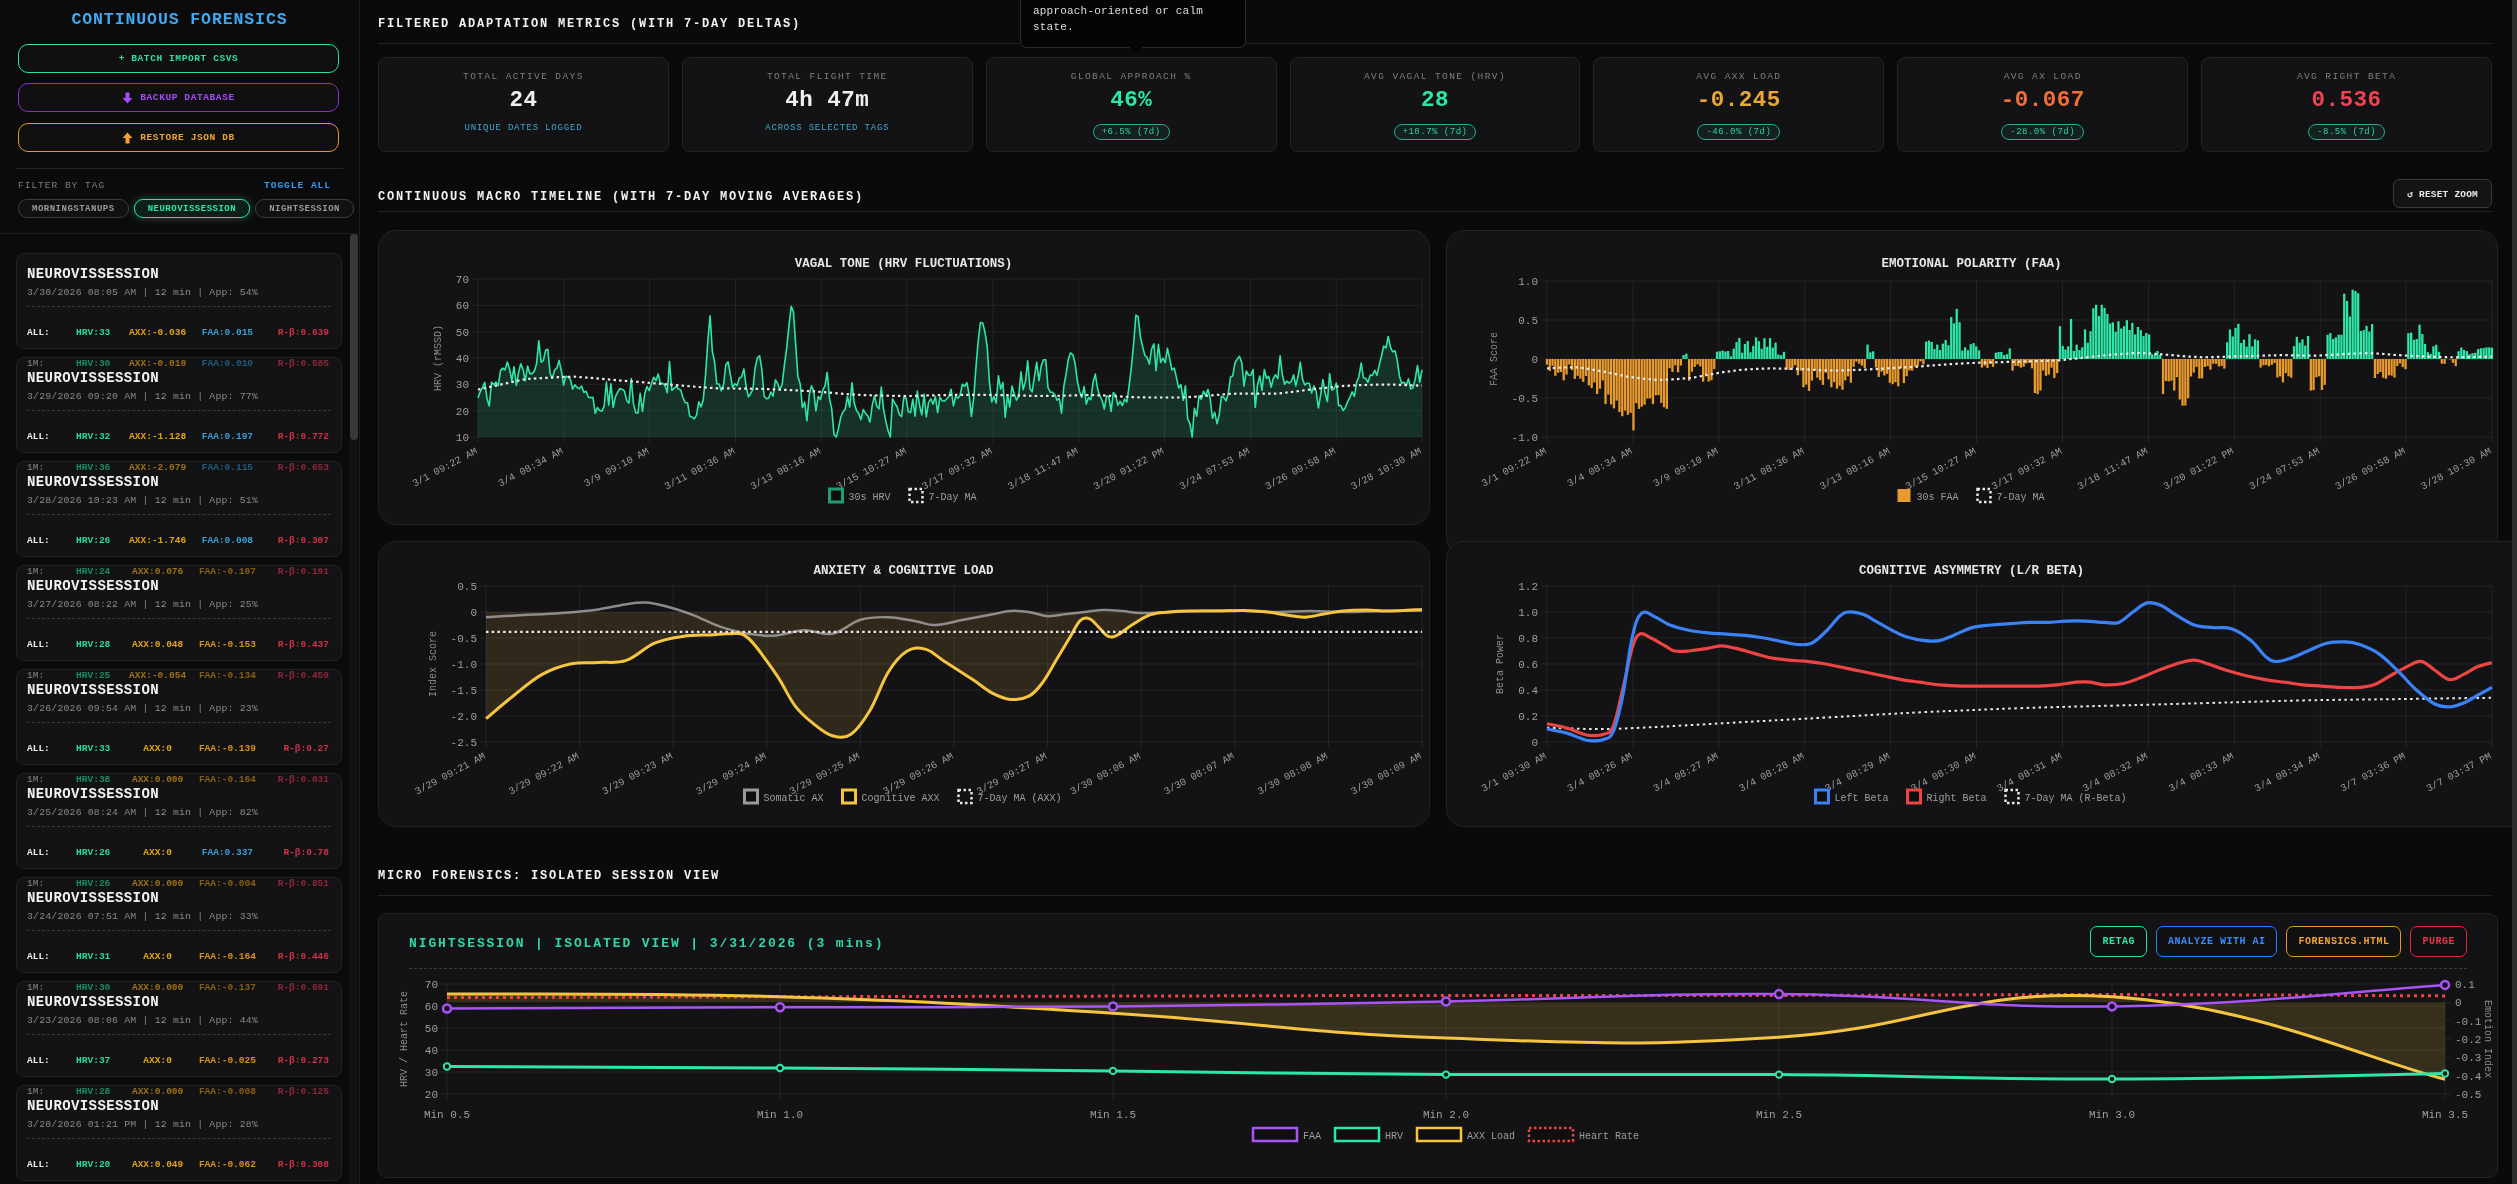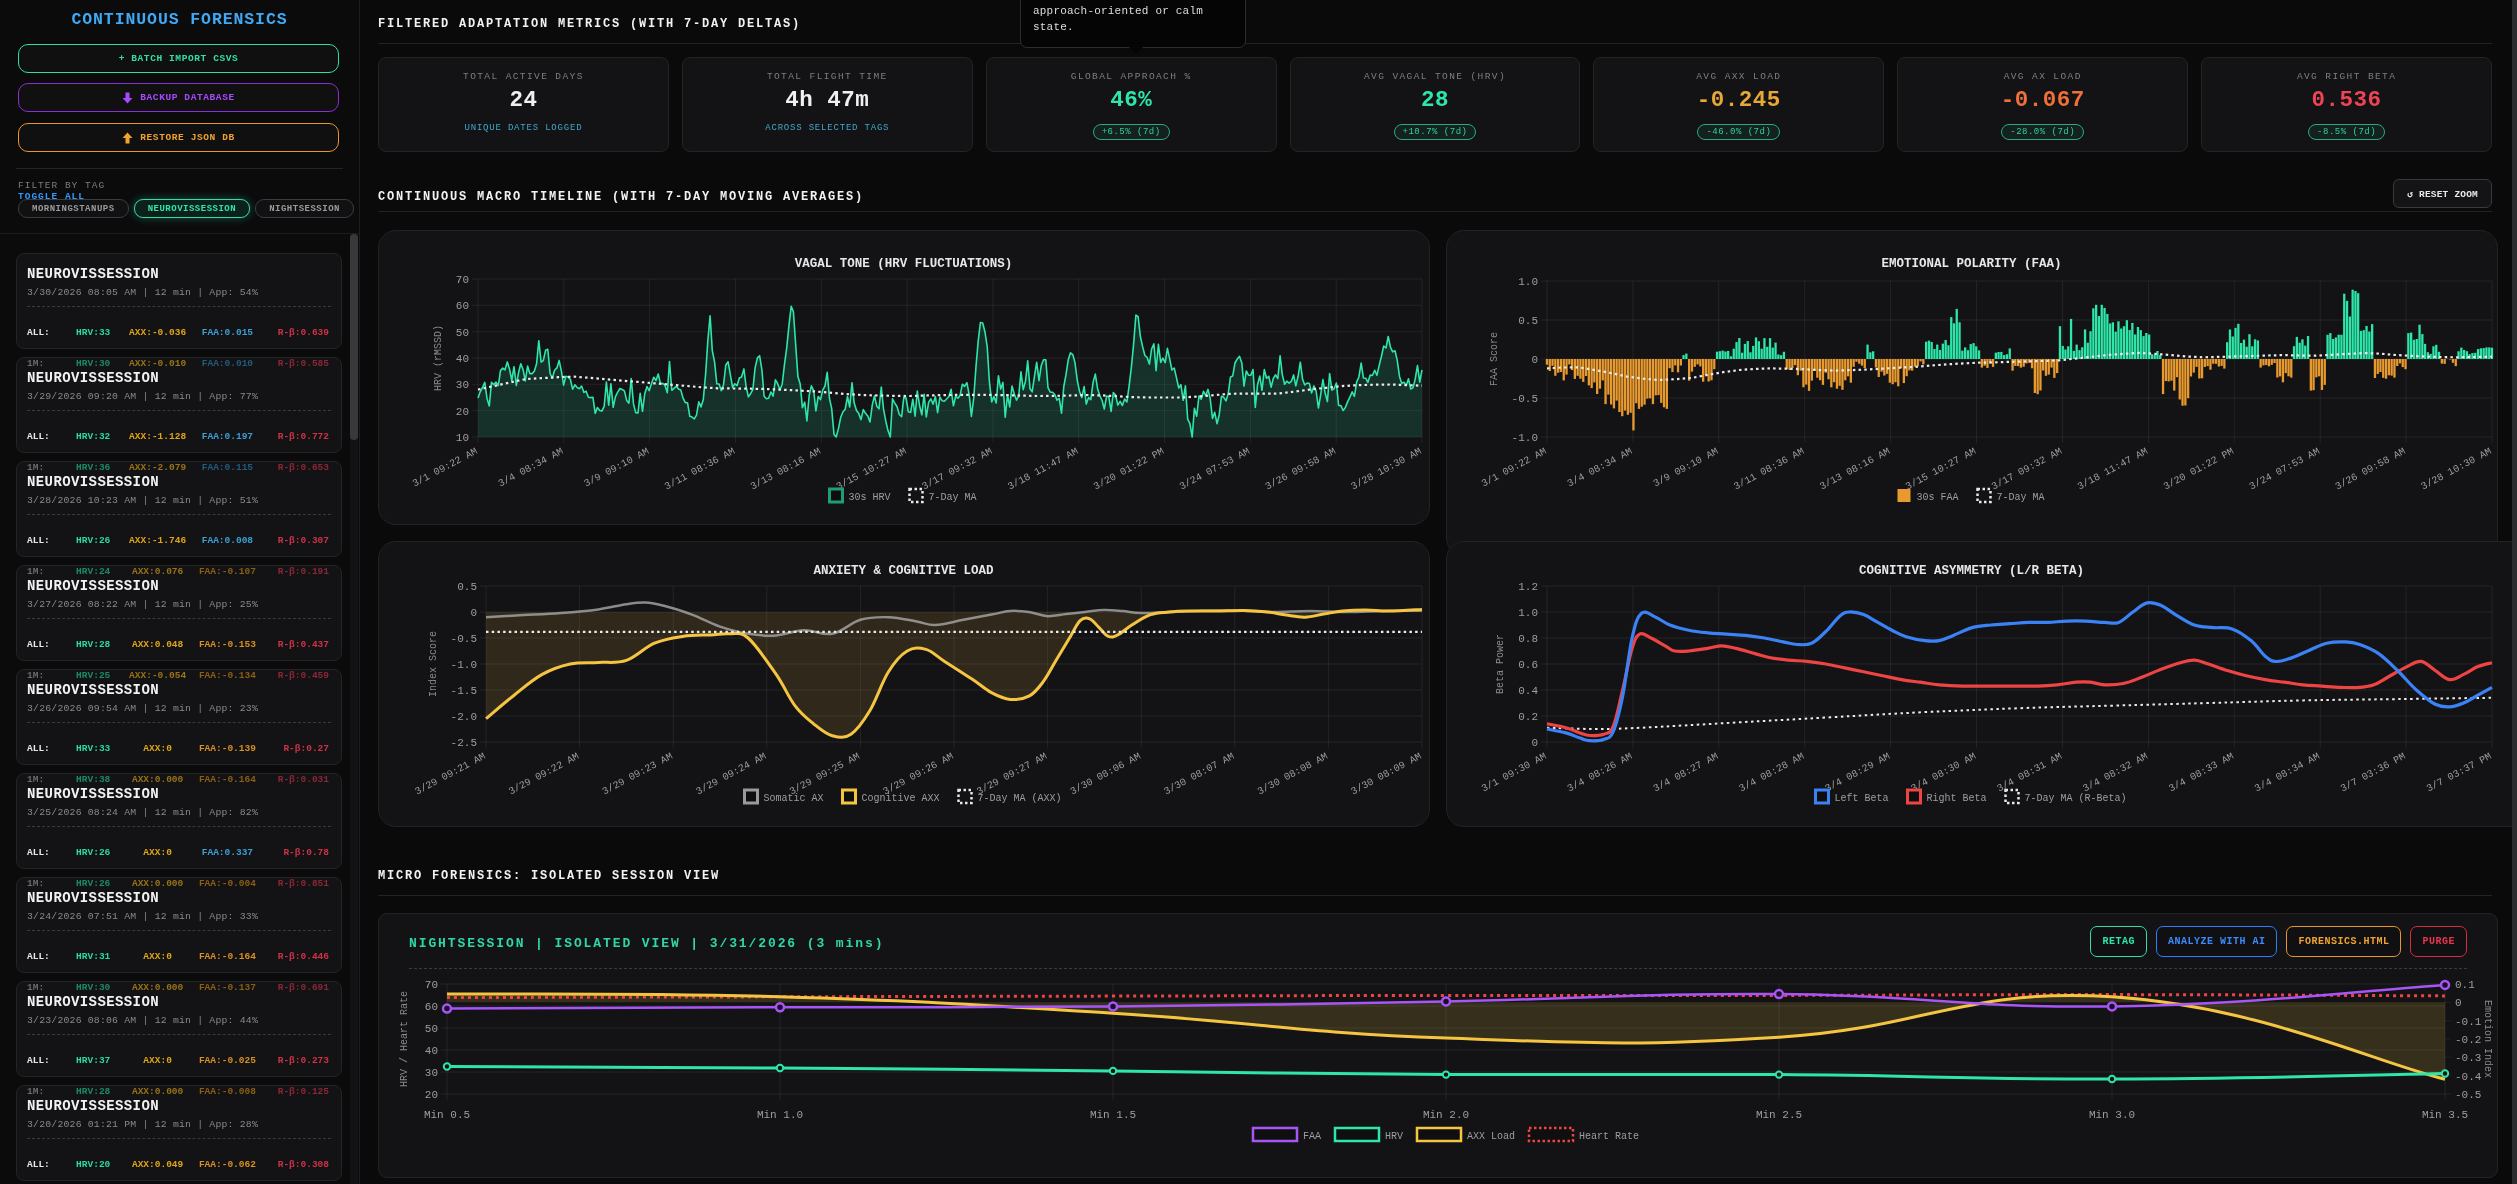--- a/index.html
+++ b/index.html
@@ -4,21 +4,21 @@
 html,body { width:2517px; height:1184px; overflow:hidden; background:#0a0a0b; font-family:"Liberation Mono",monospace; }
 
 #side { position:absolute; left:0; top:0; width:360px; height:1184px; background:#0b0b0c; border-right:1px solid #1e1e20; }
 #side h1 { text-align:center; margin-top:10px; font-size:16.5px; color:#3fa9f5; letter-spacing:0.9px; font-weight:bold; }
 .sbtn { position:absolute; left:18px; width:321px; height:29px; border-radius:10px; background:#101011;
   display:flex; align-items:center; justify-content:center; font-size:9.5px; font-weight:bold; letter-spacing:0.6px; }
 #b1 { top:44px; border:1.5px solid #2ee0a7; color:#2ee0a7; }
 #b2 { top:83px; border:1.5px solid #8b2fd6; color:#a64aff; }
 #b3 { top:123px; border:1.5px solid #e8962d; color:#f0a332; }
 #fsep { position:absolute; left:16px; right:16px; top:168px; border-top:1px solid #242426; }
-#frow { position:absolute; left:18px; right:28px; top:180px; display:flex; justify-content:space-between; font-size:9.5px;flex-direction:column; }
+#frow { position:absolute; left:18px; right:28px; top:180px; display:flex; justify-content:space-between; font-size:9.5px; }
 #frow .f1 { color:#7d7d7d; letter-spacing:1px; }
 #frow .f2 { color:#2f9bff; font-weight:bold; letter-spacing:1px; }
 .tags { position:absolute; left:18px; top:199px; display:flex; gap:5px; }
 .tag { height:19px; border-radius:9px; border:1px solid #3c3c3e; color:#9a9a9a; font-size:9px; font-weight:bold;
   letter-spacing:0.5px; display:flex; align-items:center; padding:0 13px; background:#111113; }
 .tag.on { border-color:#2ee0a7; color:#2ee6a8; background:#0d2019; box-shadow:0 0 8px rgba(46,224,167,0.35); }
 #listsep { position:absolute; left:0; right:0; top:233px; border-top:1px solid #1c1c1e; }
 #list { position:absolute; left:0; top:234px; bottom:0; width:352px; overflow:hidden; padding:19px 10px 0 16px; }
 #sscroll { position:absolute; right:1px; top:234px; bottom:0; width:8px; background:#121214; }
 #sthumb { position:absolute; right:1px; top:234px; height:206px; width:8px; background:#39393b; border-radius:4px; }

